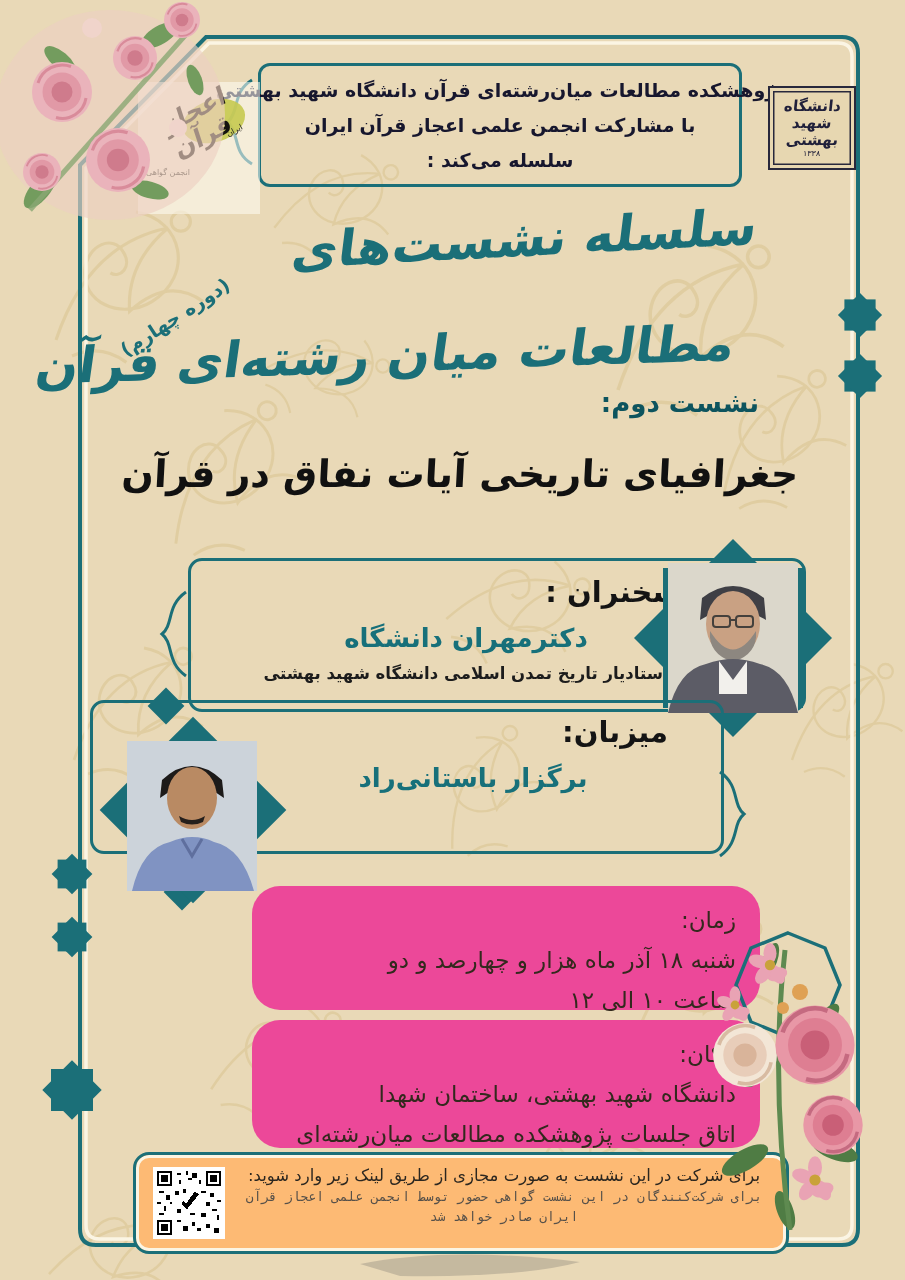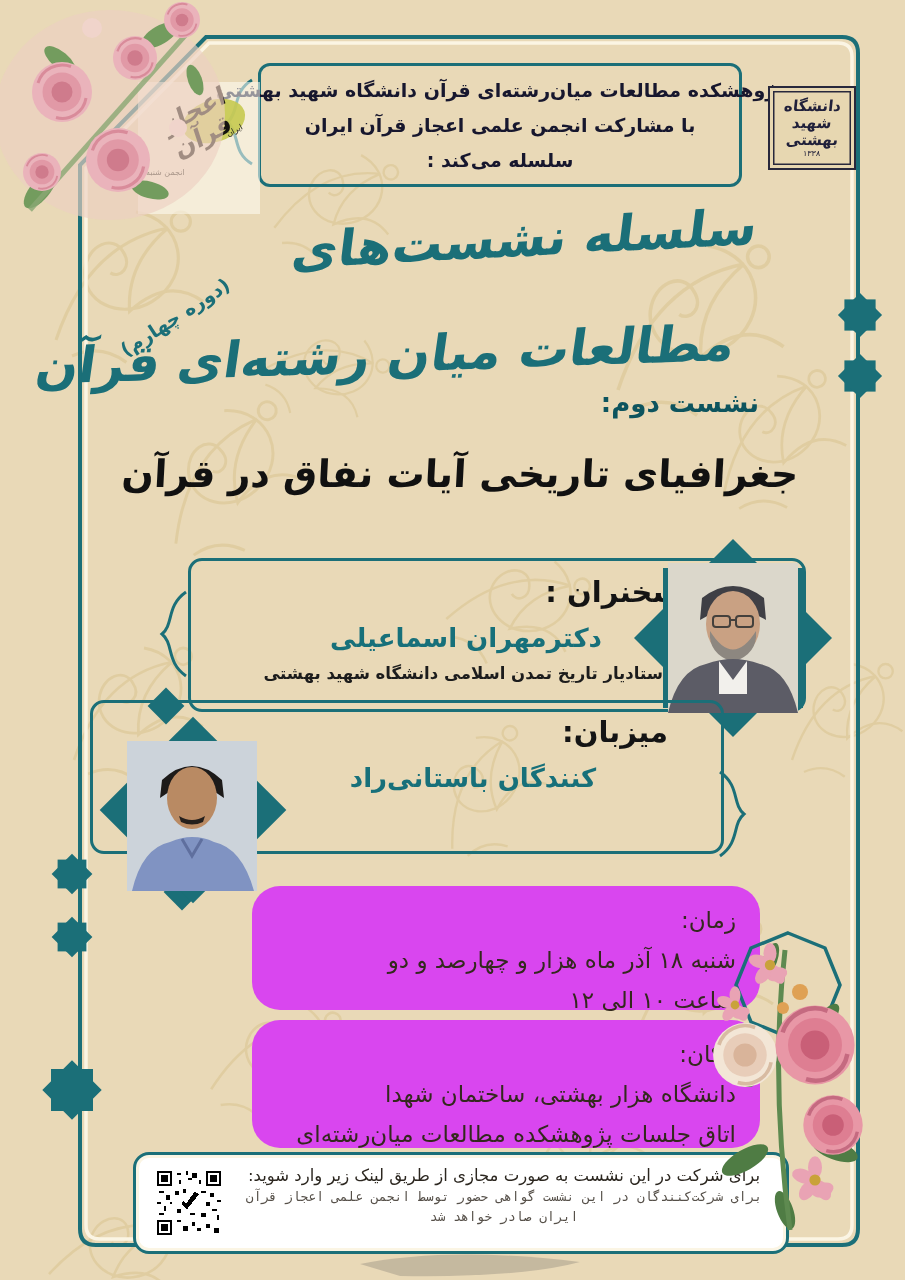--- a/index.html
+++ b/index.html
@@ -44,27 +44,27 @@
         color:#111111;transform:skewX(-3deg);}
   
   .pbox{border:3.5px solid #1b6f78;border-radius:14px;}
   .speaker-box{left:188px;top:558px;width:612px;height:148px;}
   .host-box{left:90px;top:700px;width:628px;height:148px;}
   .ptxt{position:absolute;text-align:center;}
   .p-heading{font-size:29px;font-weight:bold;color:#141414;line-height:34px;text-align:right;}
   .p-name{font-size:26px;font-weight:bold;color:#17707a;line-height:30px;margin-top:14px;}
   .p-affil{font-size:16.5px;font-weight:bold;color:#1c1c1c;line-height:22px;margin-top:10px;}
   
-  .softbox{background:#d946ef;border-radius:28px;color:#33291d;padding:14px 24px 0 10px;}
+  .softbox{background:#ec4899;border-radius:28px;color:#33291d;padding:14px 24px 0 10px;}
   .time-box{left:252px;top:886px;width:474px;height:110px;}
   .loc-box{left:252px;top:1020px;width:474px;height:114px;}
   .softbox div{font-size:23px;line-height:40px;text-align:right;}
   
   .footer-box{
-    left:133px;top:1152px;width:650px;height:96px;background:#ffffff;
+    left:133px;top:1152px;width:650px;height:96px;background:#fdba74;
     border:3px solid #1b6f78;border-radius:16px;box-shadow:inset 0 0 0 3px #fbf5e4;
   }
   .footer-text{position:absolute;left:100px;right:14px;top:0;text-align:center;}
   .f1{font-size:16.5px;color:#2c2720;margin-top:9px;line-height:24px;}
   .f2{font-size:17px;color:#1c2330;line-height:26px;direction:ltr;}
   .f3{font-size:13px;color:#565049;line-height:20px;font-family:Liberation Mono, monospace;}
   .qr{position:absolute;left:17px;top:12px;width:72px;height:72px;background:#ffffff;padding:4px;box-sizing:border-box;}
 </style>
 </head>
 <body>
@@ -96,21 +96,21 @@
     <use href="#vine" transform="translate(780,640) scale(1.2)"></use>
   </svg>
 
   <div class="abs softbox time-box">
     <div>زمان:</div>
     <div>شنبه ۱۸ آذر ماه هزار و چهارصد و دو</div>
     <div>ساعت ۱۰ الی ۱۲</div>
   </div>
   <div class="abs softbox loc-box">
     <div>مکان:</div>
-    <div>دانشگاه هزار بهشتی، ساختمان شهدا</div>
+    <div>دانشگاه شهید بهشتی، ساختمان شهدا</div>
     <div>اتاق جلسات پژوهشکده مطالعات میان‌رشته‌ای قرآن</div>
   </div>
 
   <svg class="abs" width="905" height="1280" viewBox="0 0 905 1280" style="left:0;top:0;pointer-events:none;">
     <defs>
       <g id="star8">
         <rect x="-20" y="-20" width="40" height="40" fill="#1b6f78"></rect>
         <rect x="-20" y="-20" width="40" height="40" fill="#1b6f78" transform="rotate(45)"></rect>
       </g>
     </defs>
@@ -150,21 +150,21 @@
     <div>بهشتی</div>
     <div class="yr">۱۳۳۸</div>
   </div>
 
   <div class="abs assoc">
     <div class="paper"></div>
     <div class="blob"></div>
     <div class="cal">
       <div class="big">اعجاز قرآن</div>
     </div>
-    <div class="small" style="left:8px;top:86px;">انجمن شنبه</div>
+    <div class="small" style="left:8px;top:86px;">انجمن گواهی</div>
     <div class="small" style="left:88px;top:44px;transform:rotate(-28deg);">ایران</div>
   </div>
 
   <svg class="abs" width="270" height="240" viewBox="0 0 270 240" style="left:0;top:0;pointer-events:none;">
     <defs>
       <g id="rose">
         <circle r="20" fill="#eab3bb"></circle>
         <circle r="13" fill="#e199a6"></circle>
         <circle r="7" fill="#cf7b8c"></circle>
         <path d="M-16,-6 A17,17 0 0,1 6,-17 M16,4 A16,16 0 0,1 -4,17" fill="none" stroke="#d98b9a" stroke-width="2"></path>
@@ -192,21 +192,21 @@
   <div class="abs ser1">سلسله نشست‌های</div>
   <div class="abs ser2">مطالعات میان رشته‌ای قرآن</div>
   <div class="abs edition">(دوره چهارم)</div>
   <div class="abs session">نشست دوم:</div>
 
   <div class="abs topic">جغرافیای تاریخی آیات نفاق در قرآن</div>
 
   <div class="abs pbox speaker-box">
     <div class="ptxt" style="left:60px;top:14px;width:430px;">
       <div class="p-heading">سخنران :</div>
-      <div class="p-name">دکترمهران اسماعیلی</div>
+      <div class="p-name">دکترمهران دانشگاه</div>
       <div class="p-affil">استادیار تاریخ تمدن اسلامی دانشگاه شهید بهشتی</div>
     </div>
   </div>
 
   <svg class="abs" width="230" height="230" viewBox="0 0 230 230" style="left:618px;top:528px;">
     <defs>
         <clipPath id="spc">
           <rect x="50" y="35" width="130" height="150"></rect>
         </clipPath>
       </defs>
@@ -223,21 +223,21 @@
       <rect x="118" y="88" width="17" height="11" rx="3" fill="none" stroke="#44403c" stroke-width="2"></rect>
       <line x1="112" y1="92" x2="118" y2="92" stroke="#44403c" stroke-width="2"></line>
       <path d="M50,185 Q60,142 88,136 Q102,131 115,131 Q128,131 142,136 Q170,142 180,185 Z" fill="#5c5c66"></path>
       <path d="M101,133 L115,152 L129,133 L129,166 L101,166 Z" fill="#f2f0ec"></path>
     </g>
   </svg>
 
   <div class="abs pbox host-box">
     <div class="ptxt" style="left:185px;top:12px;width:390px;">
       <div class="p-heading">میزبان:</div>
-      <div class="p-name">کنندگان باستانی‌راد</div>
+      <div class="p-name">برگزار باستانی‌راد</div>
     </div>
   </div>
 
   <svg class="abs" width="200" height="200" viewBox="0 0 200 200" style="left:92px;top:714px;">
     <defs>
         <clipPath id="hpc">
           <rect x="35" y="27" width="130" height="150"></rect>
         </clipPath>
       </defs>
     <rect x="35" y="30" width="132" height="132" fill="#1b6f78" transform="rotate(45 101 96)"></rect>

